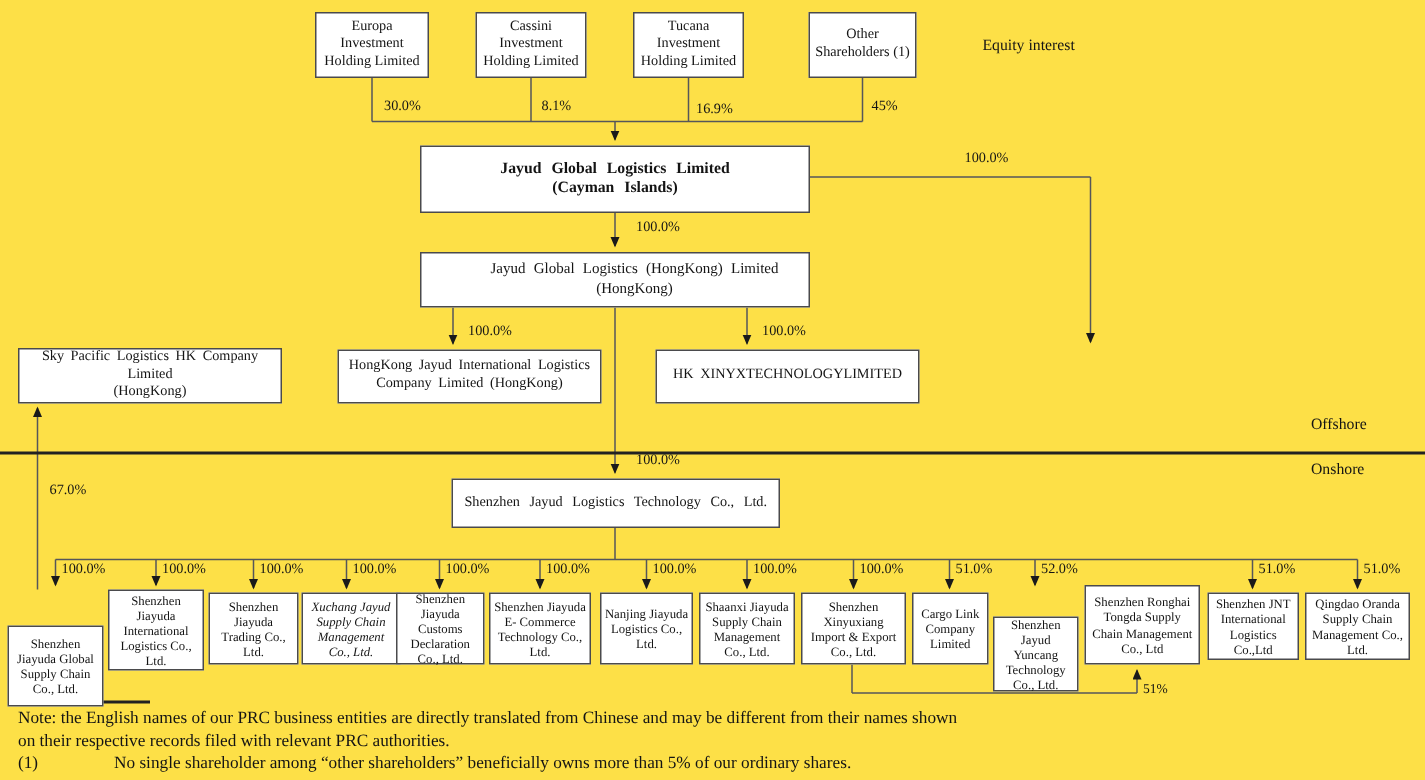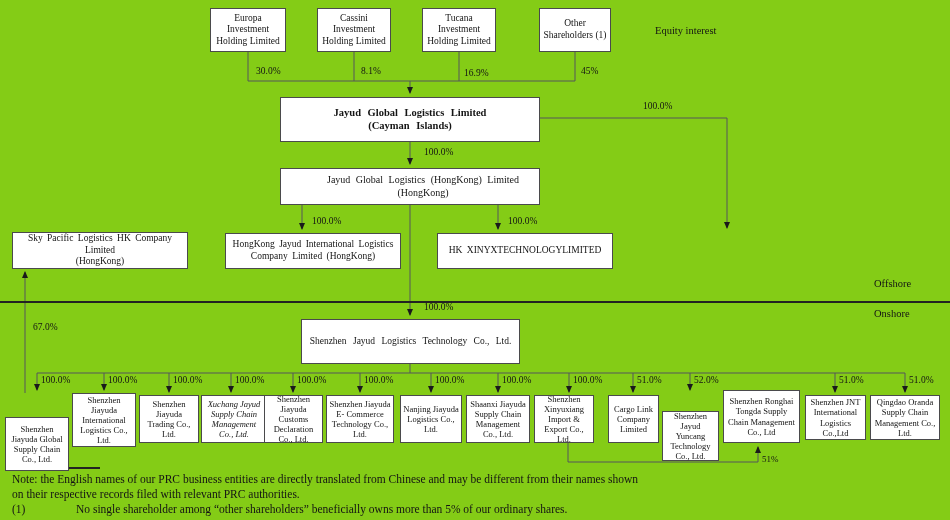--- a/index.html
+++ b/index.html
@@ -1,16 +1,16 @@
 <!DOCTYPE html>
 <html><head>
 <meta charset="utf-8">
 <style>
   html,body{margin:0;padding:0;background:#fff;}
-  #stage{position:relative;width:950px;height:520px;background:#84cc16;overflow:hidden;
+  #stage{position:relative;width:950px;height:520px;background:#fde047;overflow:hidden;
          font-family:"Liberation Serif","DejaVu Serif",serif;color:#141414;}
   #edges{position:absolute;left:0;top:0;width:950px;height:520px;}
   .node{position:absolute;border:1px solid #4a4a4c;background:#fff;display:flex;
         flex-direction:column;align-items:center;justify-content:center;text-align:center;
         line-height:1.22;box-sizing:border-box;padding:1px 2px;}
   .node .nm{display:block;}
   .lbl{position:absolute;white-space:nowrap;}
   .pct{font-size:9.5px;}
   .top-node{font-size:9.5px;}
   .t3-node{font-size:9.5px;word-spacing:2px;}
@@ -121,21 +121,21 @@
   <div class="node t3-node" style="left:437px;top:233px;width:176px;height:36px;">
     <span class="nm">HK XINYXTECHNOLOGYLIMITED</span>
   </div>
 
   <div class="lbl section-lbl" style="left:874px;top:278px;">Offshore</div>
   <div class="lbl section-lbl" style="left:874px;top:308px;">Onshore</div>
 
   <div class="lbl pct" style="left:33px;top:322px;">67.0%</div>
   <div class="lbl pct" style="left:424px;top:302px;">100.0%</div>
 
-  <div class="node" style="left:301px;top:319px;width:219px;height:45px;font-size:9.5px;word-spacing:4px;">
+  <div class="node" style="left:301px;top:319px;width:219px;height:33px;font-size:9.5px;word-spacing:4px;">
     <span class="nm">Shenzhen Jayud Logistics Technology Co., Ltd.</span>
   </div>
 
   <div id="subs">
       <div class="node sub-node" style="left: 5px; top: 393px; width: 64px; height: 54px; margin-top: 24px;">
         <span class="nm">Shenzhen Jiayuda Global Supply Chain Co., Ltd.</span>
       </div>
       <div class="lbl pct" style="left: 41px; top: 375px;">100.0%</div>
       <div class="node sub-node" style="left: 72px; top: 393px; width: 64px; height: 54px;">
         <span class="nm">Shenzhen Jiayuda International Logistics Co., Ltd.</span>
@@ -158,21 +158,21 @@
       </div>
       <div class="lbl pct" style="left: 364px; top: 375px;">100.0%</div>
       <div class="node sub-node" style="left: 400px; top: 395px; width: 62px; height: 48px;">
         <span class="nm">Nanjing Jiayuda Logistics Co., Ltd.</span>
       </div>
       <div class="lbl pct" style="left: 435px; top: 375px;">100.0%</div>
       <div class="node sub-node" style="left: 466px; top: 395px; width: 64px; height: 48px;">
         <span class="nm">Shaanxi Jiayuda Supply Chain Management Co., Ltd.</span>
       </div>
       <div class="lbl pct" style="left: 502px; top: 375px;">100.0%</div>
-      <div class="node sub-node" style="left: 534px; top: 395px; width: 60px; height: 48px; align-items: center;">
+      <div class="node sub-node" style="left: 534px; top: 395px; width: 70px; height: 48px; align-items: center;">
         <span class="nm">Shenzhen Xinyuxiang Import &amp; Export Co., Ltd.</span>
       </div>
       <div class="lbl pct" style="left: 573px; top: 375px;">100.0%</div>
       <div class="node sub-node" style="left: 608px; top: 395px; width: 51px; height: 48px;">
         <span class="nm">Cargo Link Company Limited</span>
       </div>
       <div class="lbl pct" style="left: 637px; top: 375px;">51.0%</div>
       <div class="node sub-node" style="left: 662px; top: 393px; width: 57px; height: 50px; margin-top: 18px;">
         <span class="nm">Shenzhen Jayud Yuncang Technology Co., Ltd.</span>
       </div>

